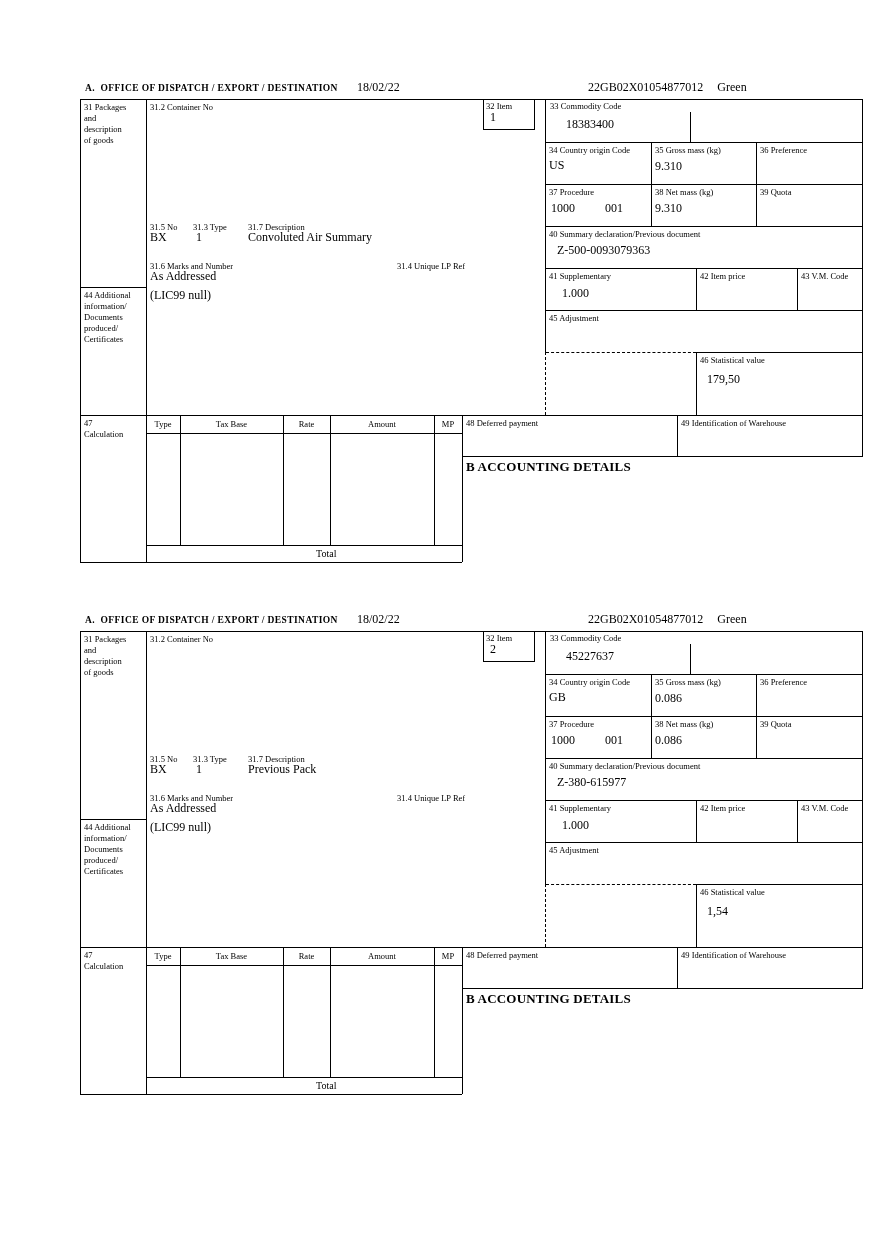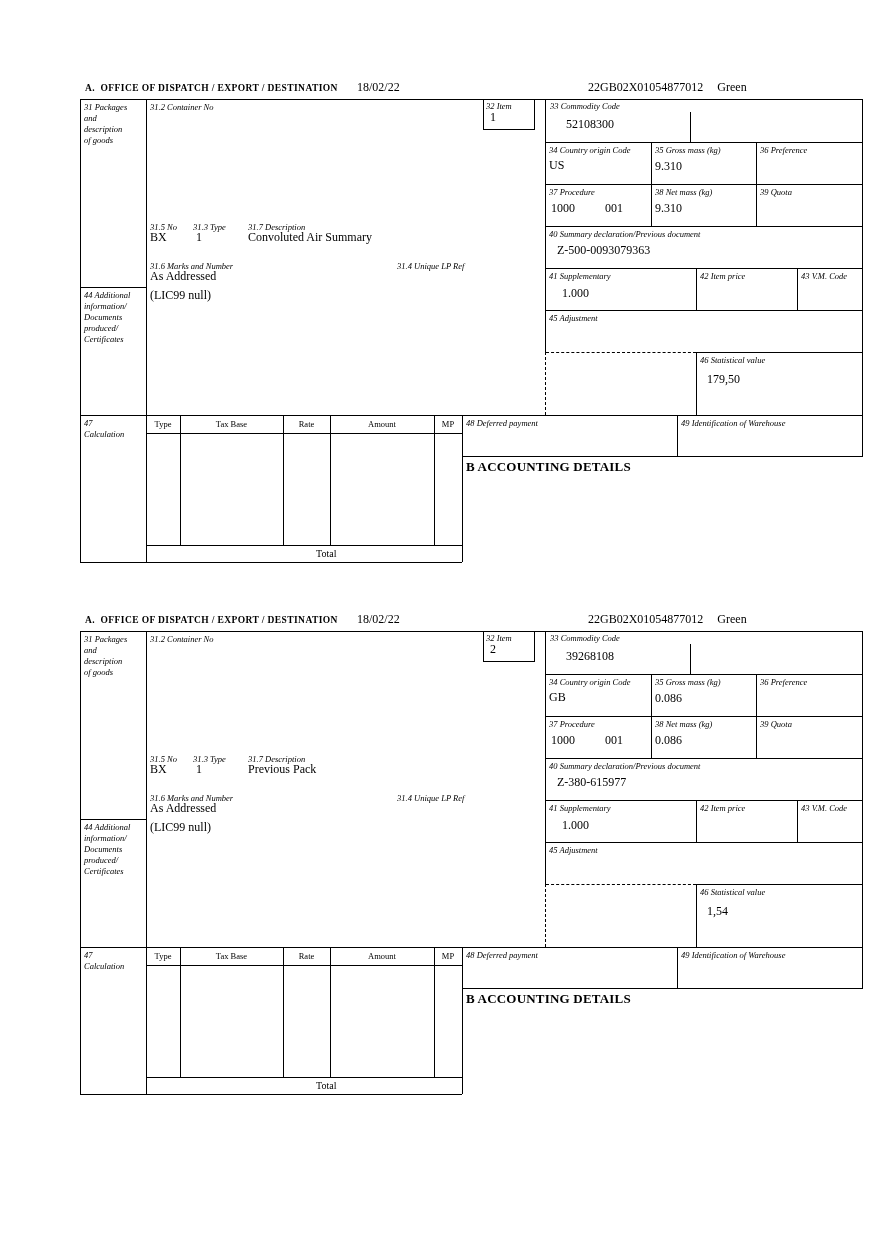--- a/index.html
+++ b/index.html
@@ -6,21 +6,21 @@
   html,body { width:882px; height:1250px; background:#ffffff; overflow:hidden; }
   body { position:relative; font-family:"Liberation Serif","DejaVu Serif",serif; color:#000; }
   #pages { position:absolute; top:80px; left:0; width:882px; }
   .section { position:relative; width:882px; height:532px; }
   .abs { position:absolute; white-space:pre; }
   .wrap { white-space:normal; }
   .lh { position:absolute; height:0; border-top:1px solid #000; }
   .lv { position:absolute; width:0; border-left:1px solid #000; }
   .dash-h { border-top:1px dashed #000; }
   .dash-v { border-left:1px dashed #000; }
-  .lbl { font-size:8.5px; line-height:1.3;font-style:italic; }
+  .lbl { font-size:8.5px; line-height:1.3; }
   .val { font-size:12px; line-height:1.1; }
   .hdr { font-size:9.5px; font-weight:bold; letter-spacing:0.4px; }
   .acct { font-size:13px; font-weight:bold; letter-spacing:0.2px; }
   .th { position:absolute; top:339px; font-size:8.5px; text-align:center; }
   .total { position:absolute; font-size:10px; }
   .b32 { position:absolute; left:483px; top:19px; width:52px; height:31px;
          border-left:1px solid #000; border-right:1px solid #000; border-bottom:1px solid #000; }
 </style>
 </head>
 <body>
@@ -77,21 +77,21 @@
   <div class="abs lbl" style="left:248px;top:142px;">31.7 Description</div>
   <div class="abs val" style="left:150px;top:151px;">BX</div>
   <div class="abs val" style="left:196px;top:151px;">1</div>
   <div class="abs val" style="left:248px;top:151px;">Convoluted Air Summary</div>
   <div class="abs lbl" style="left:150px;top:181px;">31.6 Marks and Number</div>
   <div class="abs lbl" style="left:397px;top:181px;">31.4 Unique LP Ref</div>
   <div class="abs val" style="left:150px;top:190px;">As Addressed</div>
   <div class="abs val" style="left:150px;top:209px;">(LIC99 null)</div>
 
   <div class="abs lbl" style="left:550px;top:21px;">33 Commodity Code</div>
-  <div class="abs val" style="left:566px;top:38px;">52108300</div>
+  <div class="abs val" style="left:566px;top:38px;">18383400</div>
   <div class="abs lbl" style="left:549px;top:65px;">34 Country origin Code</div>
   <div class="abs val" style="left:549px;top:79px;">US</div>
   <div class="abs lbl" style="left:655px;top:65px;">35 Gross mass (kg)</div>
   <div class="abs val" style="left:655px;top:80px;">9.310</div>
   <div class="abs lbl" style="left:760px;top:65px;">36 Preference</div>
   <div class="abs lbl" style="left:549px;top:107px;">37 Procedure</div>
   <div class="abs val" style="left:551px;top:122px;">1000</div>
   <div class="abs val" style="left:605px;top:122px;">001</div>
   <div class="abs lbl" style="left:655px;top:107px;">38 Net mass (kg)</div>
   <div class="abs val" style="left:655px;top:122px;">9.310</div>
@@ -170,21 +170,21 @@
   <div class="abs lbl" style="left:248px;top:142px;">31.7 Description</div>
   <div class="abs val" style="left:150px;top:151px;">BX</div>
   <div class="abs val" style="left:196px;top:151px;">1</div>
   <div class="abs val" style="left:248px;top:151px;">Previous Pack</div>
   <div class="abs lbl" style="left:150px;top:181px;">31.6 Marks and Number</div>
   <div class="abs lbl" style="left:397px;top:181px;">31.4 Unique LP Ref</div>
   <div class="abs val" style="left:150px;top:190px;">As Addressed</div>
   <div class="abs val" style="left:150px;top:209px;">(LIC99 null)</div>
 
   <div class="abs lbl" style="left:550px;top:21px;">33 Commodity Code</div>
-  <div class="abs val" style="left:566px;top:38px;">39268108</div>
+  <div class="abs val" style="left:566px;top:38px;">45227637</div>
   <div class="abs lbl" style="left:549px;top:65px;">34 Country origin Code</div>
   <div class="abs val" style="left:549px;top:79px;">GB</div>
   <div class="abs lbl" style="left:655px;top:65px;">35 Gross mass (kg)</div>
   <div class="abs val" style="left:655px;top:80px;">0.086</div>
   <div class="abs lbl" style="left:760px;top:65px;">36 Preference</div>
   <div class="abs lbl" style="left:549px;top:107px;">37 Procedure</div>
   <div class="abs val" style="left:551px;top:122px;">1000</div>
   <div class="abs val" style="left:605px;top:122px;">001</div>
   <div class="abs lbl" style="left:655px;top:107px;">38 Net mass (kg)</div>
   <div class="abs val" style="left:655px;top:122px;">0.086</div>

